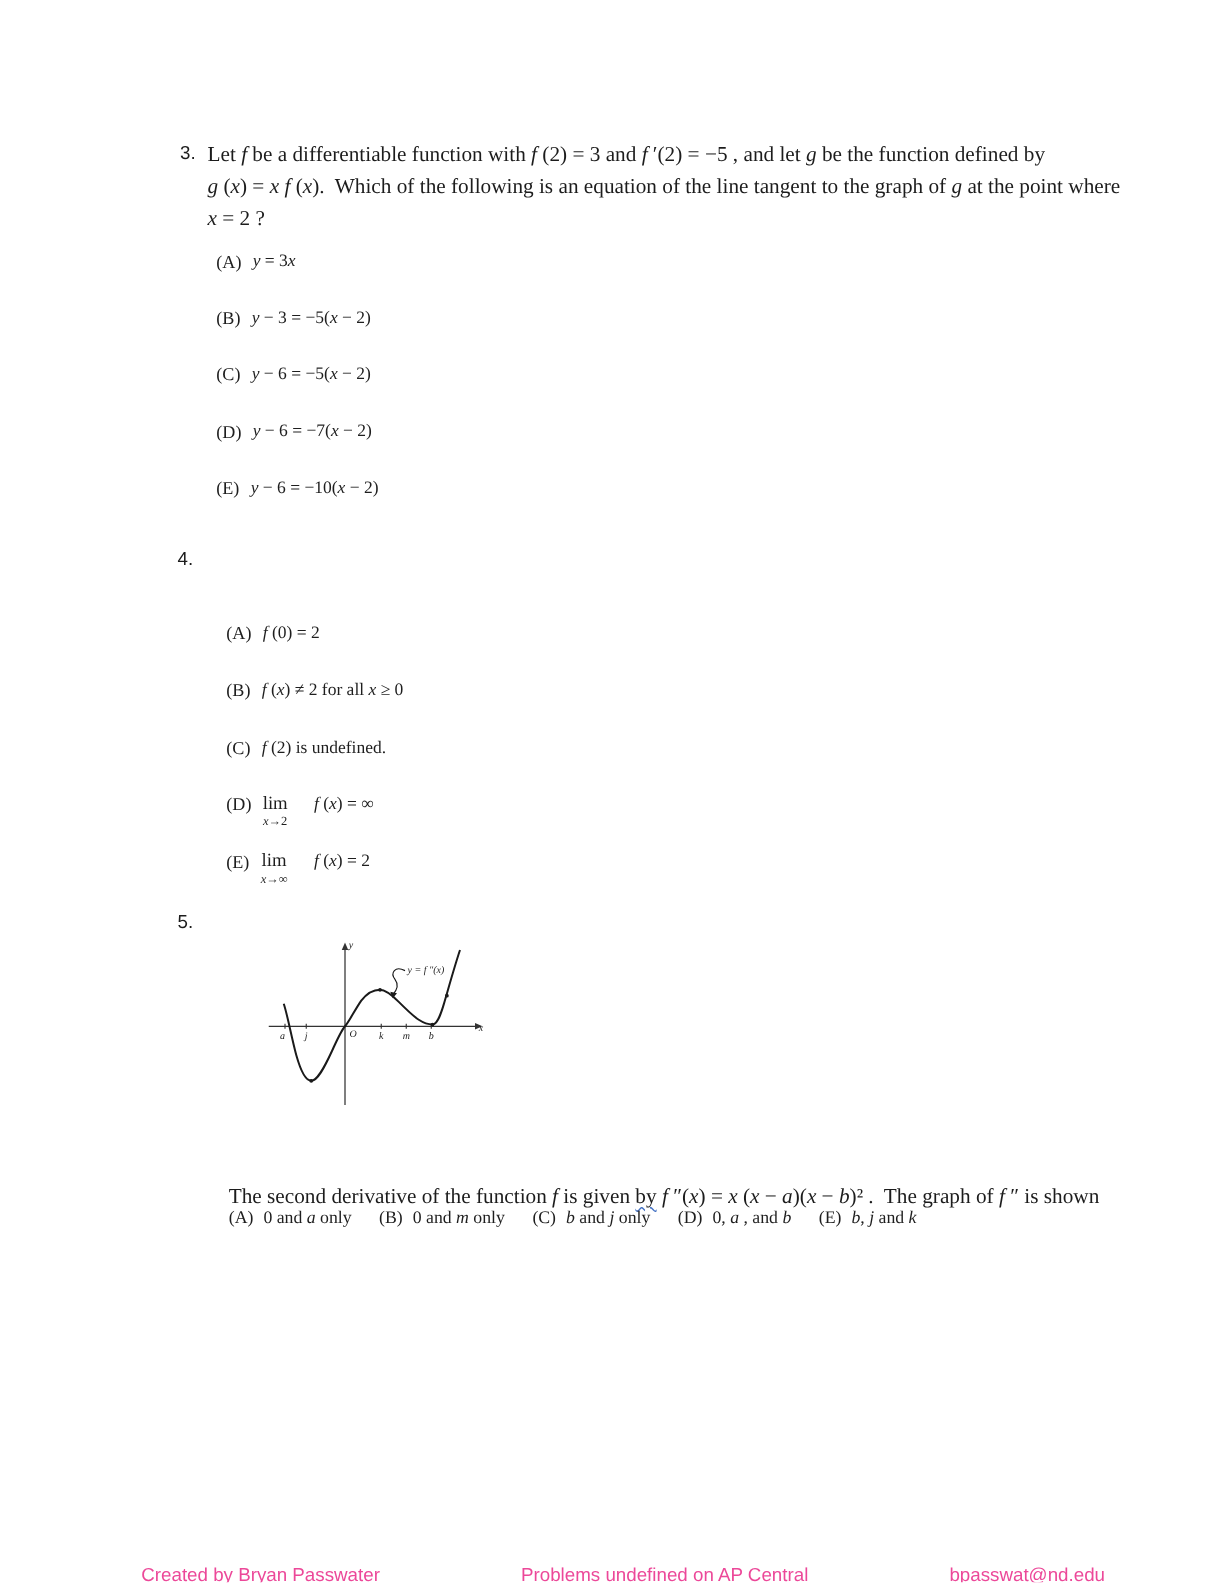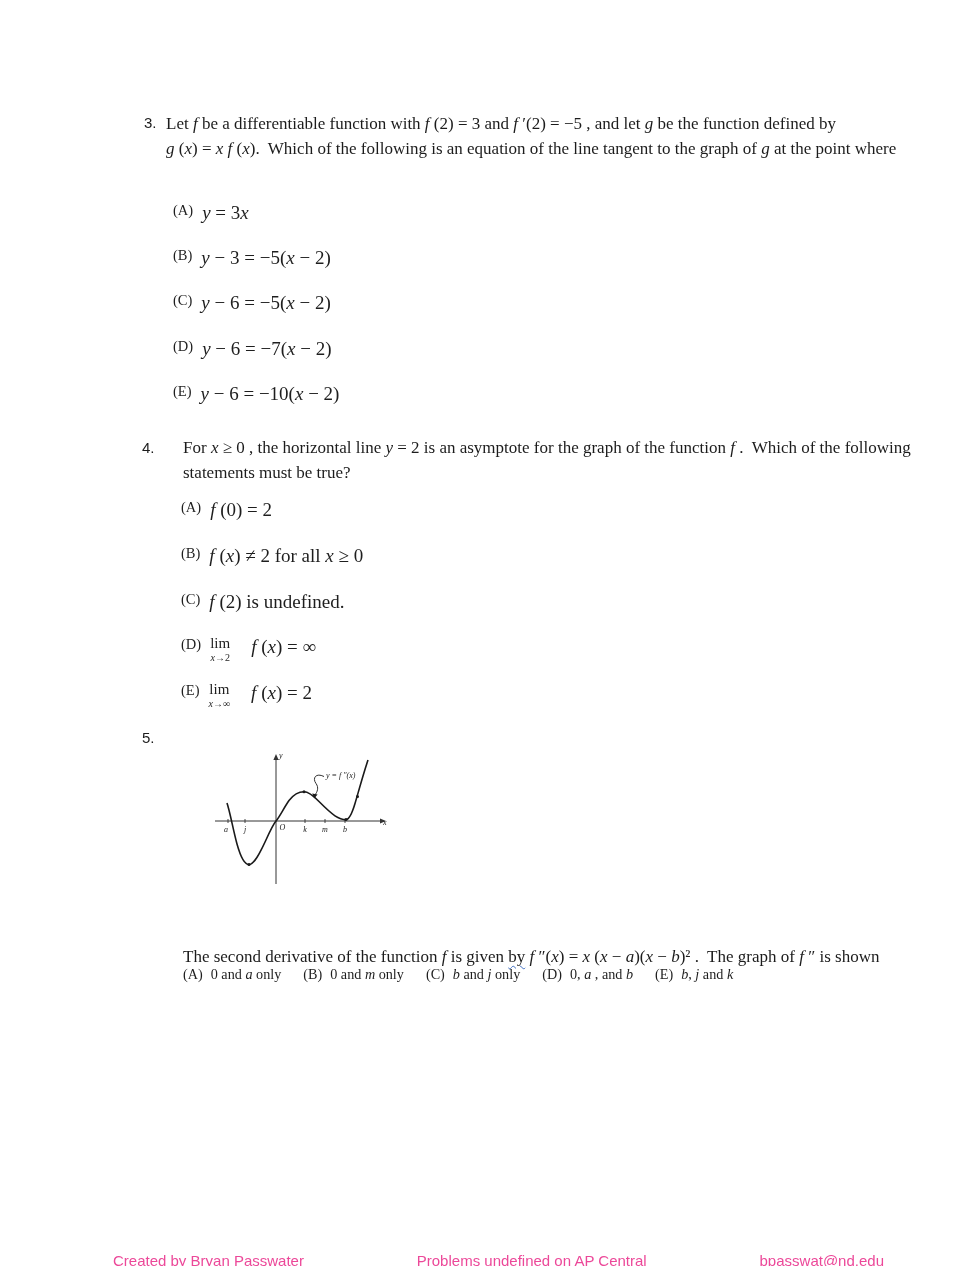--- a/index.html
+++ b/index.html
@@ -13,21 +13,21 @@
   }
   .qtext { position:absolute; font-size:17px; color:#1c1c1c; }
   .qtext .line { white-space:nowrap; }
   .q3-text { left:166px; top:111px; line-height:25.3px; }
   .q4-text { left:183px; top:436px; line-height:24.6px; }
   .q5-para { left:183px; top:944px; line-height:25.2px; }
 
   .choices { position:absolute; list-style:none; margin:0; padding:0; }
   .choices li { display:flex; align-items:flex-start; }
   .choice-label { font-size:14.5px; margin-right:9px; white-space:nowrap; }
-  .choice-text { font-size:19px; white-space:nowrap; }
+  .choice-text { font-size:14px; white-space:nowrap; }
   .q3-choices { left:173px; top:200px; }
   .q3-choices li { height:43.2px; padding-top:2px; }
   .q4-choices { left:181px; top:497px; }
   .q4-choices li { height:43.8px; padding-top:2px; }
 
   .limstack { display:inline-flex; flex-direction:column; align-items:center;
               line-height:1; margin-right:21px; }
   .limstack .lw { font-size:15px; }
   .limstack .ls { font-size:10px; margin-top:1.5px; white-space:nowrap; }
 
@@ -52,20 +52,21 @@
 </style>
 </head>
 <body>
 
 <div class="page">
 
   <div class="qnum" style="left:144px; top:114px;">3.</div>
   <div class="qtext q3-text">
     <div class="line">Let <i>f</i> be a differentiable function with <i>f</i> (2) = 3 and <i>f</i> ′(2) = −5 , and let <i>g</i> be the function defined by</div>
     <div class="line"><i>g</i> (<i>x</i>) = <i>x f</i> (<i>x</i>).&nbsp; Which of the following is an equation of the line tangent to the graph of <i>g</i> at the point where</div>
+    <div class="line"><i>x</i> = 2 ?</div>
   </div>
   <ul class="choices q3-choices">
     <li>
       <span class="choice-label">(A)</span>
       <span class="choice-text"><i>y</i> = 3<i>x</i></span>
     </li>
     <li>
       <span class="choice-label">(B)</span>
       <span class="choice-text"><i>y</i> − 3 = −5(<i>x</i> − 2)</span>
     </li>
@@ -77,24 +78,20 @@
       <span class="choice-label">(D)</span>
       <span class="choice-text"><i>y</i> − 6 = −7(<i>x</i> − 2)</span>
     </li>
     <li>
       <span class="choice-label">(E)</span>
       <span class="choice-text"><i>y</i> − 6 = −10(<i>x</i> − 2)</span>
     </li>
   </ul>
 
   <div class="qnum" style="left:142px; top:439px;">4.</div>
-  <div class="qtext q4-text">
-    <div class="line">For <i>x</i> ≥ 0 , the horizontal line <i>y</i> = 2 is an asymptote for the graph of the function <i>f</i> .&nbsp; Which of the following</div>
-    <div class="line">statements must be true?</div>
-  </div>
   <ul class="choices q4-choices">
     <li>
       <span class="choice-label">(A)</span>
       <span class="choice-text"><i>f</i> (0) = 2</span>
     </li>
     <li>
       <span class="choice-label">(B)</span>
       <span class="choice-text"><i>f</i> (<i>x</i>) ≠ 2 for all <i>x</i> ≥ 0</span>
     </li>
     <li>

